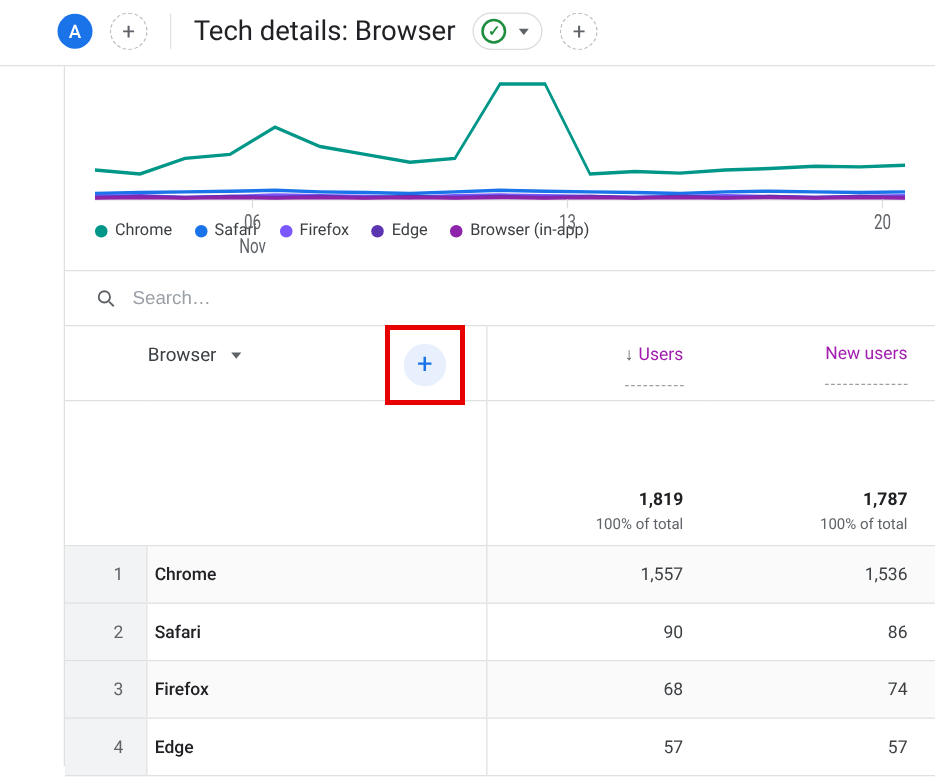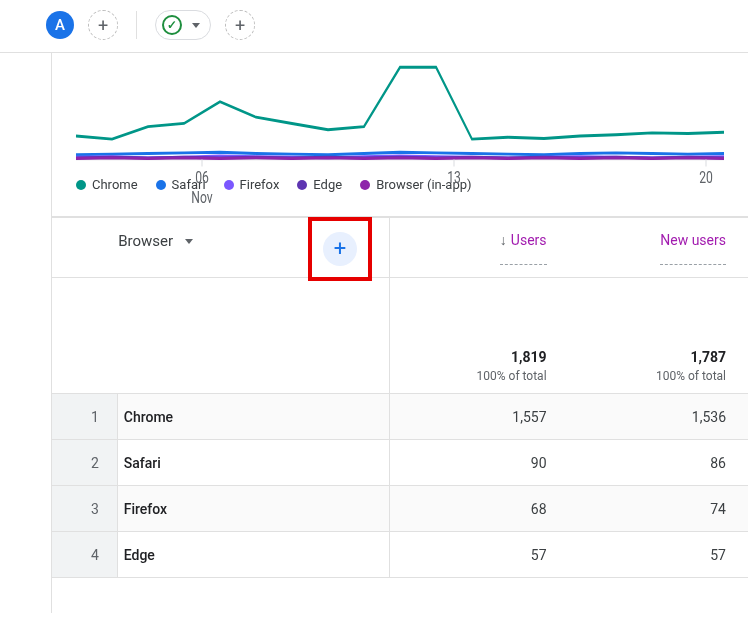--- a/index.html
+++ b/index.html
@@ -202,20 +202,21 @@
 </style>
 </head>
 <body>
 
 <div class="header">
   <div class="avatar">A</div>
   <div class="circ-btn">
     <span>+</span>
   </div>
   <div class="vdiv"></div>
+  <div class="page-title">Tech details: Browser</div>
   <div class="status-pill">
     <span class="check-badge">✓</span>
     <span class="caret-down"></span>
   </div>
   <div class="circ-btn">
     <span>+</span>
   </div>
 </div>
 
 <div class="body-row">
@@ -259,20 +260,27 @@
           <span>Edge</span>
         </span>
         <span class="lg-item">
           <span class="lg-dot" style="background:#8e24aa"></span>
           <span>Browser (in-app)</span>
         </span>
       </div>
 
     <div class="sep-full"></div>
 
+    <div class="search-row">
+      <svg class="search-ico" viewBox="0 0 24 24" fill="none" stroke-width="2">
+        <circle cx="10" cy="10" r="6"></circle>
+          <line x1="20" y1="20" x2="15" y2="15"></line>
+      </svg>
+      <input class="search-input" placeholder="Search…" style="">
+    </div>
 
     <table class="tbl">
       <tbody id="tbody">
         <tr class="hdr-row">
           <td class="col-idx"></td>
           <td class="col-dim">
             <span class="hdr-dim">
               <span>Browser</span>
               <span class="caret-down"></span>
             </span>

